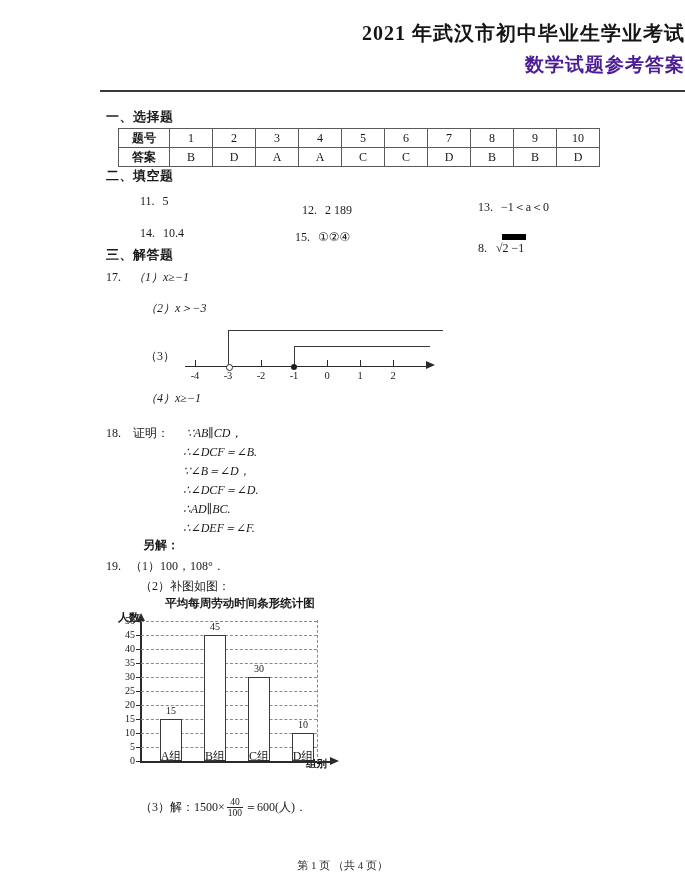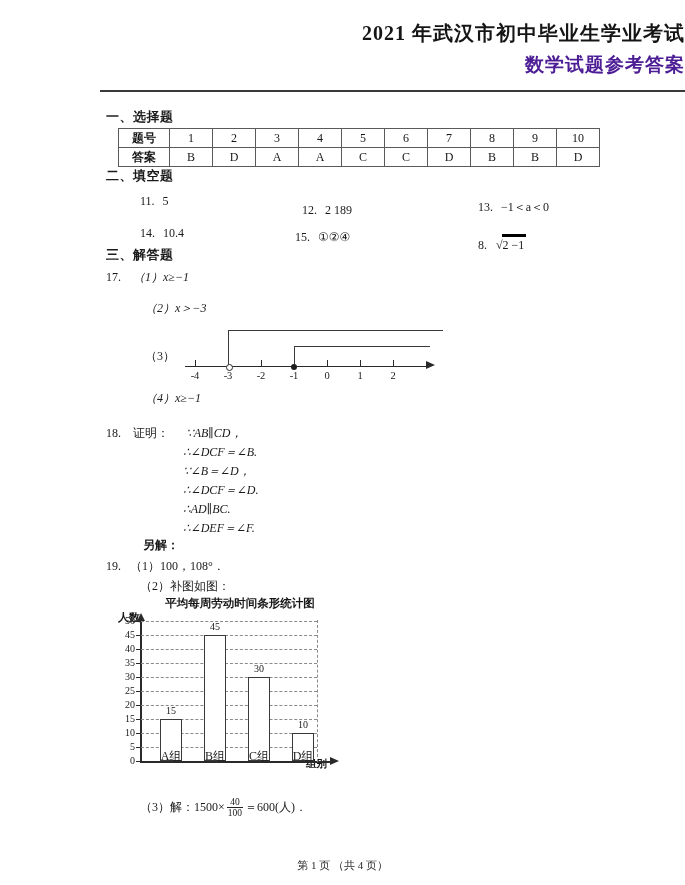--- a/index.html
+++ b/index.html
@@ -106,21 +106,21 @@
     line-height: 10px;
     margin: 0 2px;
     position: relative;
     top: -1px;
   }
   .frac .num { display: block; border-bottom: 1px solid #222; padding: 0 1px; }
   .frac .den { display: block; padding: 0 1px; }
 
   .radical {
     display: inline-block;
-    border-top: 3px solid #000000;
+    border-top: 6px solid #000000;
     padding: 0 2px 0 1px;
     margin-left: -1px;
   }
 
   
   .numline {
     position: absolute;
     left: 180px; top: 322px;
     width: 270px;
     height: 62px;

